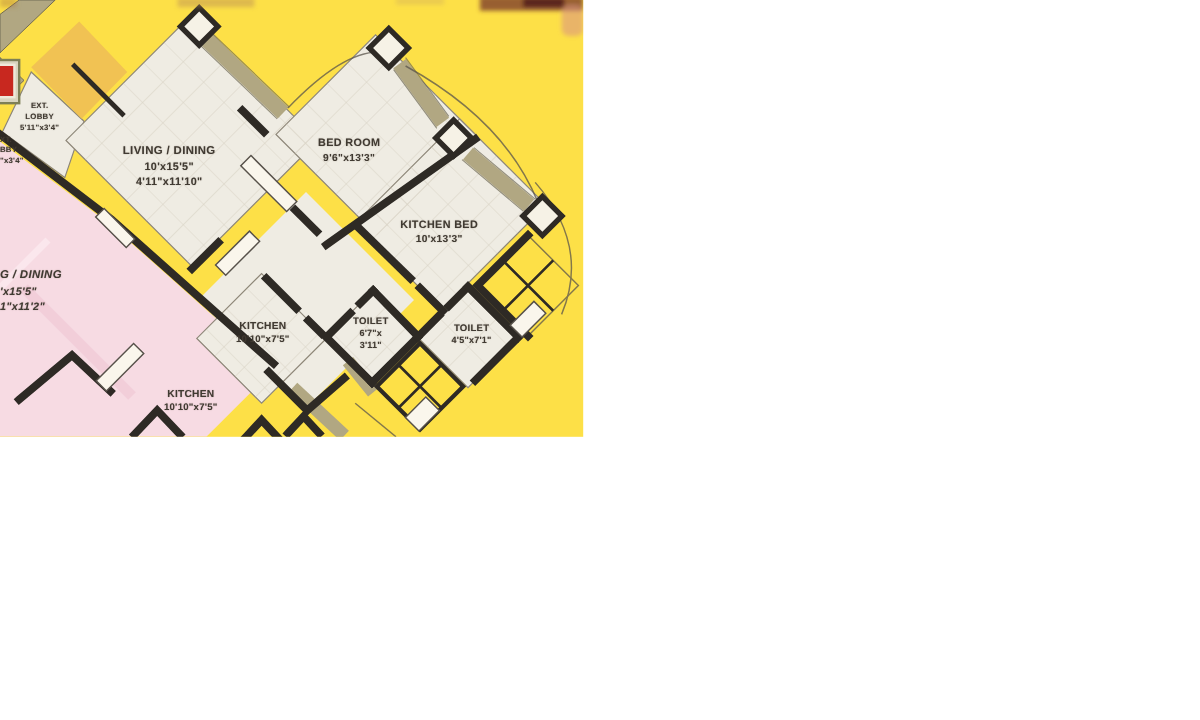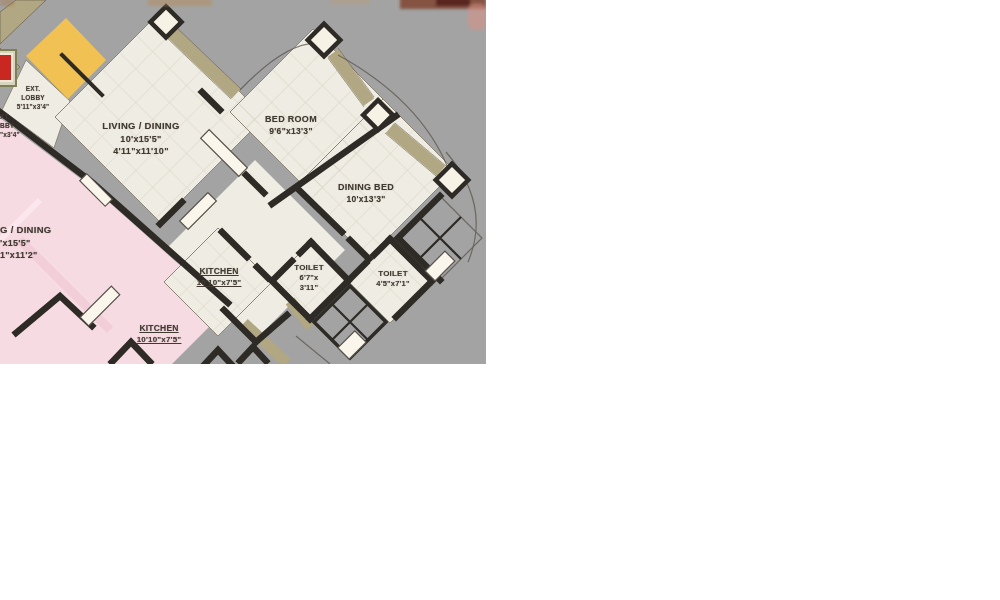--- a/index.html
+++ b/index.html
@@ -4,38 +4,38 @@
 <title>Floor Plan</title>
 <style>
   html,body{margin:0;padding:0;}
   body{
     width:1000px;height:600px;background:#ffffff;
     font-family:"Liberation Sans",sans-serif;
     position:relative;overflow:hidden;
   }
   .scan{
     position:absolute;left:0;top:0;width:486px;height:364px;
-    background:#a3a3a3;overflow:hidden;
+    background:#fde047;overflow:hidden;
   }
   .scan svg{position:absolute;left:0;top:0;}
   .lbl{
     position:absolute;
     transform:translateX(-50%);
     text-align:center;white-space:nowrap;
     color:#403a32;font-weight:700;
     text-shadow:0 0 1px rgba(70,58,45,.45);
     z-index:5;
   }
   .lbl.cut{transform:none;text-align:left;}
   .lbl-extlobby{font-size:6.5px;line-height:9px;letter-spacing:.2px;}
   .lbl-living{font-size:9.5px;line-height:12.5px;letter-spacing:.3px;}
   .lbl-living .dim{font-size:9px;}
   .lbl-bed{font-size:9px;line-height:11.5px;letter-spacing:.3px;}
   .lbl-bed .dim{font-size:8.5px;}
-  .lbl-small{font-size:8.5px;line-height:11px;letter-spacing:.2px;text-decoration:underline;}
+  .lbl-small{font-size:8.5px;line-height:11px;letter-spacing:.2px;}
   .lbl-small .dim{font-size:8px;}
   .lbl-toilet{font-size:8px;line-height:10px;letter-spacing:.2px;}
   .lbl-toilet .dim{font-size:7.5px;}
 </style>
 </head>
 <body>
 
 <div class="scan">
 
   <svg width="486" height="364" viewBox="0 0 486 364" xmlns="http://www.w3.org/2000/svg">
@@ -178,25 +178,25 @@
     <div class="dim">10'x15'5"</div>
     <div class="dim">4'11"x11'10"</div>
   </div>
 
   <div class="lbl lbl-bed" style="left:291px;top:114px;text-align:center;">
     <div>BED ROOM</div>
     <div class="dim">9'6"x13'3"</div>
   </div>
 
   <div class="lbl lbl-bed" style="left:366px;top:182px;">
-    <div>DINING BED</div>
+    <div>KITCHEN BED</div>
     <div class="dim">10'x13'3"</div>
   </div>
 
-  <div class="lbl cut lbl-living" style="left:0px;top:224px;">
+  <div class="lbl cut lbl-living" style="left:0px;top:224px;font-style:italic;">
     <div>G / DINING</div>
     <div class="dim">'x15'5"</div>
     <div class="dim">1"x11'2"</div>
   </div>
 
   <div class="lbl lbl-small" style="left:219px;top:266px;">
     <div>KITCHEN</div>
     <div class="dim">10'10"x7'5"</div>
   </div>
 

